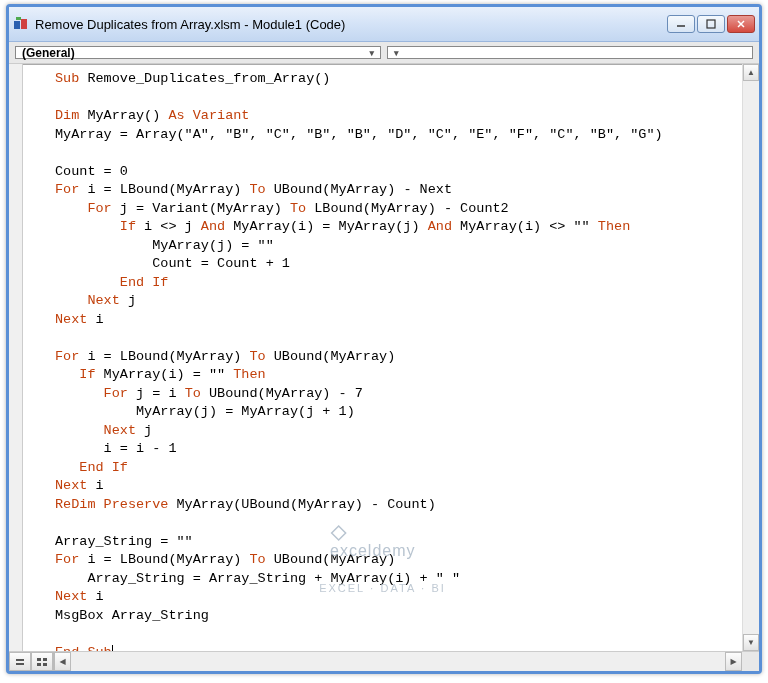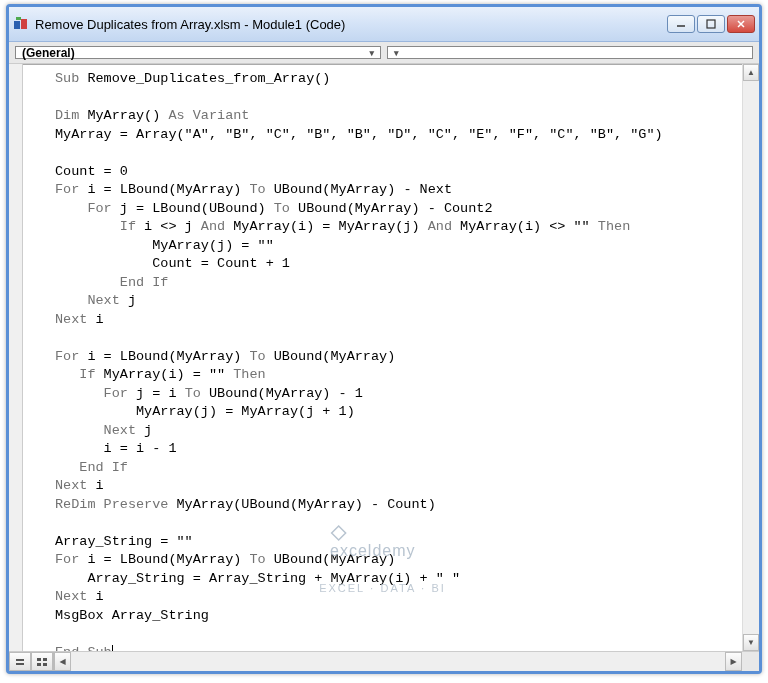--- a/index.html
+++ b/index.html
@@ -94,21 +94,21 @@
   flex: 1;
   padding: 6px 8px 6px 32px;
   font-family: Consolas, "Courier New", monospace;
   font-size: 13.5px;
   line-height: 18.5px;
   white-space: pre;
   color: #000;
   overflow: hidden;
   position: relative;
 }
-.kw { color: #737373; }
+.kw { color: #c2410c; }
 .scrollbar-v {
   width: 17px;
   background: #f0f0f0;
   border-left: 1px solid #ddd;
   display: flex; flex-direction: column;
 }
 .scroll-btn {
   height: 17px;
   background: linear-gradient(to bottom, #fdfdfd, #e3e3e3);
   border: 1px solid #bbb;
@@ -206,31 +206,31 @@
 
   <div class="code-area">
     <div class="code-margin"></div>
     <div class="code-content"><div class="hr-top"></div><span class="kw">Sub</span><span> Remove_Duplicates_from_Array()</span>
 <span></span>
 <span class="kw">Dim</span><span> MyArray() </span><span class="kw">As Variant</span>
 <span>MyArray = Array("A", "B", "C", "B", "B", "D", "C", "E", "F", "C", "B", "G")</span>
 <span></span>
 <span>Count = 0</span>
 <span class="kw">For</span><span> i = LBound(MyArray) </span><span class="kw">To</span><span> UBound(MyArray) - Next</span>
-<span>    </span><span class="kw">For</span><span> j = LBound(UBound) </span><span class="kw">To</span><span> UBound(MyArray) - Count2</span>
+<span>    </span><span class="kw">For</span><span> j = Variant(MyArray) </span><span class="kw">To</span><span> LBound(MyArray) - Count2</span>
 <span>        </span><span class="kw">If</span><span> i &lt;&gt; j </span><span class="kw">And</span><span> MyArray(i) = MyArray(j) </span><span class="kw">And</span><span> MyArray(i) &lt;&gt; "" </span><span class="kw">Then</span>
 <span>            MyArray(j) = ""</span>
 <span>            Count = Count + 1</span>
 <span>        </span><span class="kw">End If</span>
 <span>    </span><span class="kw">Next</span><span> j</span>
 <span class="kw">Next</span><span> i</span>
 <span></span>
 <span class="kw">For</span><span> i = LBound(MyArray) </span><span class="kw">To</span><span> UBound(MyArray)</span>
 <span>   </span><span class="kw">If</span><span> MyArray(i) = "" </span><span class="kw">Then</span>
-<span>      </span><span class="kw">For</span><span> j = i </span><span class="kw">To</span><span> UBound(MyArray) - 1</span>
+<span>      </span><span class="kw">For</span><span> j = i </span><span class="kw">To</span><span> UBound(MyArray) - 7</span>
 <span>          MyArray(j) = MyArray(j + 1)</span>
 <span>      </span><span class="kw">Next</span><span> j</span>
 <span>      i = i - 1</span>
 <span>   </span><span class="kw">End If</span>
 <span class="kw">Next</span><span> i</span>
 <span class="kw">ReDim Preserve</span><span> MyArray(UBound(MyArray) - Count)</span>
 <span></span>
 <span>Array_String = ""</span>
 <span class="kw">For</span><span> i = LBound(MyArray) </span><span class="kw">To</span><span> UBound(MyArray)</span>
 <span>    Array_String = Array_String + MyArray(i) + " "</span>

